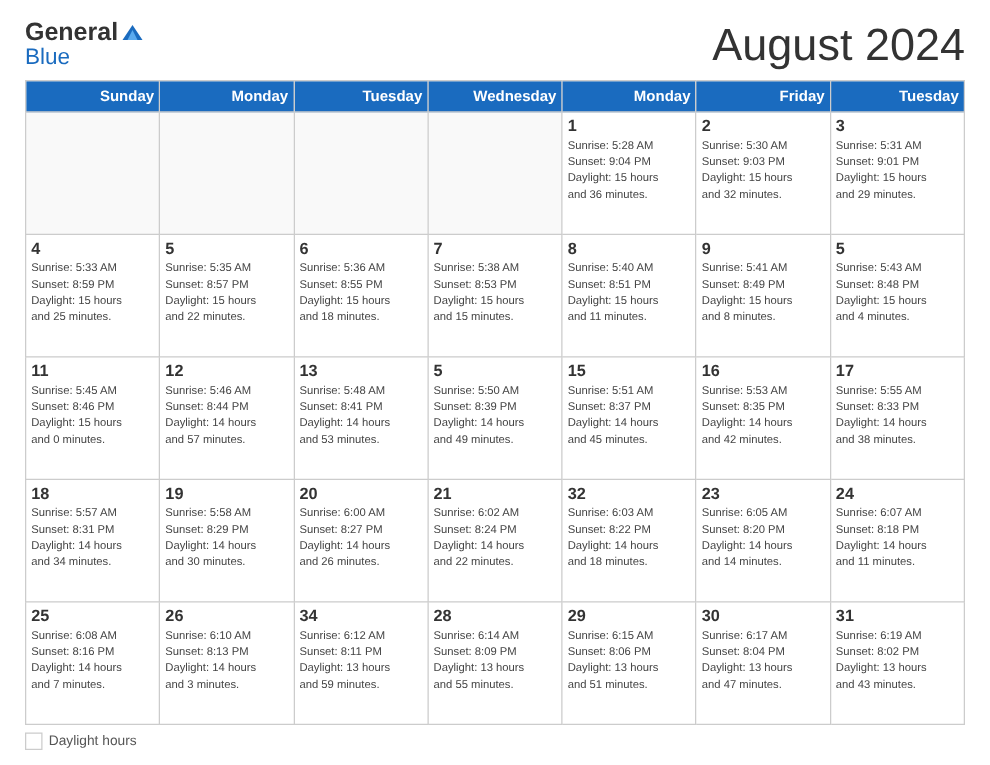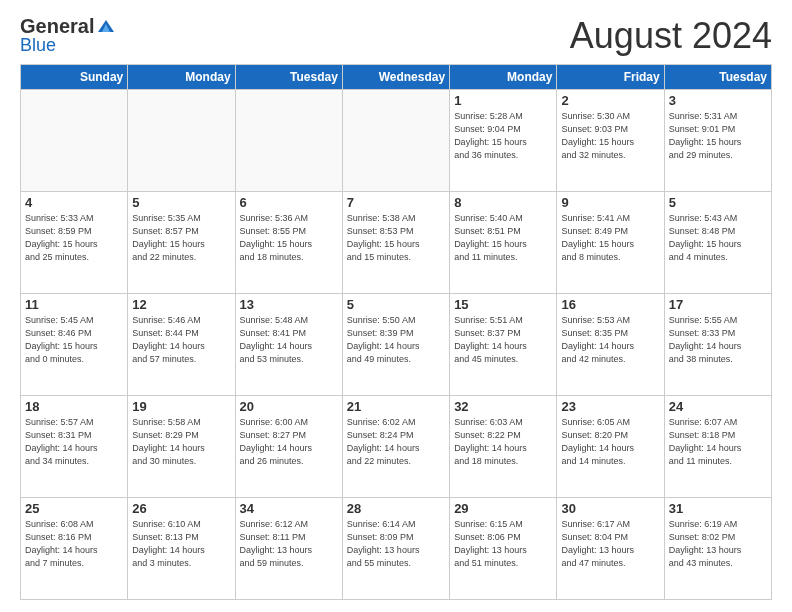--- a/index.html
+++ b/index.html
@@ -283,13 +283,17 @@
             <div class="day-info">Sunrise: 6:17 AM<br>Sunset: 8:04 PM<br>Daylight: 13 hours<br>and 47 minutes.</div>
           </td>
           <td>
             <span class="day-number">31</span>
             <div class="day-info">Sunrise: 6:19 AM<br>Sunset: 8:02 PM<br>Daylight: 13 hours<br>and 43 minutes.</div>
           </td>
         </tr>
       </tbody>
   </table>
 
+  <div class="footer">
+    <div class="daylight-box"></div>
+    <span>Daylight hours</span>
+  </div>
 </div>
 
 </body></html>

